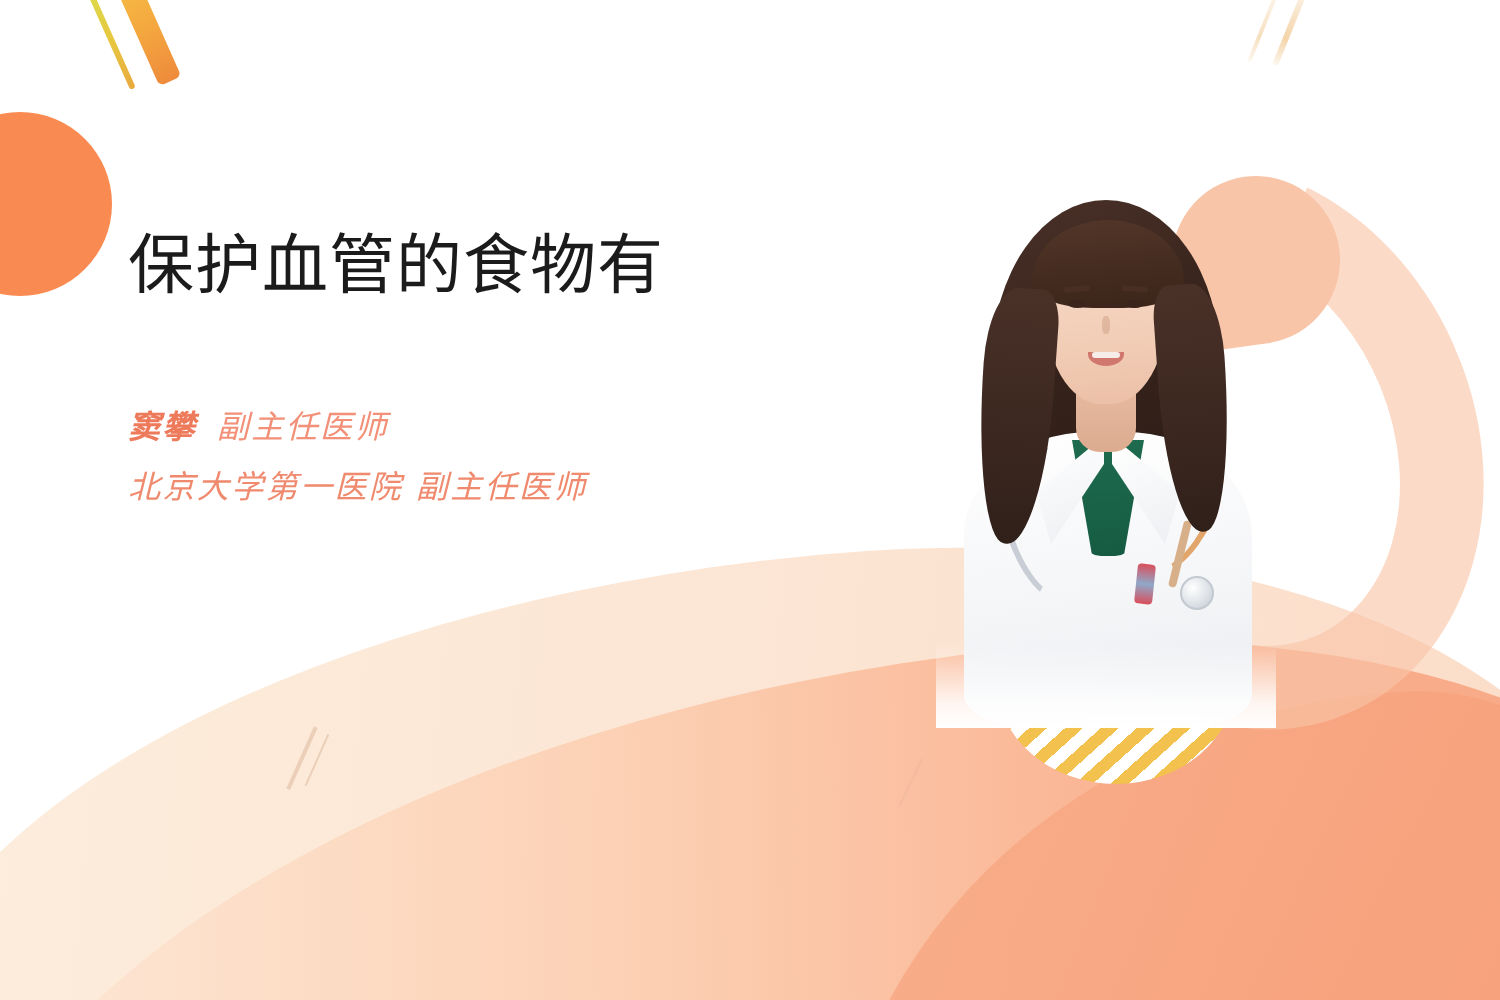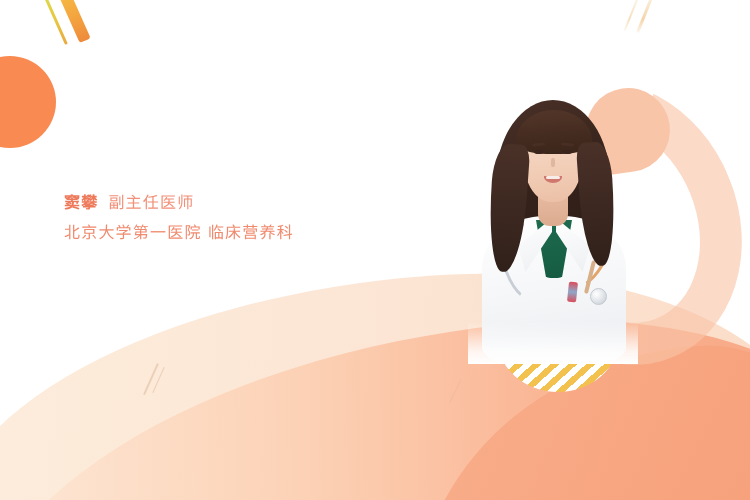--- a/index.html
+++ b/index.html
@@ -324,21 +324,22 @@
   .title {
     margin: 0;
     font-size: 33px;
     line-height: 1.28;
     font-weight: 400;
     color: #1B1B1B;
     letter-spacing: 0.5px;
     font-family: "DejaVu Sans", "Liberation Sans", sans-serif;
   }
   .meta {
-    margin-top: 34px;
+    margin-top: 45px;
+    font-style: italic;
   }
   .meta-line {
     font-size: 16px;
     line-height: 1.85;
     color: #F08A6E;
     letter-spacing: 1.2px;
     font-family: "DejaVu Sans", "Liberation Sans", sans-serif;
     white-space: nowrap;
   }
   .meta-name {
@@ -398,23 +399,23 @@
     <div class="eye r"></div>
     <div class="nose"></div>
     <div class="mouth"></div>
     <div class="mouth-teeth"></div>
     <div class="hair-strand-l"></div>
     <div class="hair-strand-r"></div>
     <div class="doc-fade"></div>
   </div>
 
   <div class="text-block">
-    <h1 class="title"><br></h1>
+    <h1 class="title"><span>保护血管的食物有</span><br></h1>
 
     <div class="meta">
       <div class="meta-line">
         <span class="meta-name">窦攀</span><span class="meta-role">副主任医师</span>
       </div>
-      <div class="meta-line">北京大学第一医院  临床营养科</div>
+      <div class="meta-line">北京大学第一医院  副主任医师</div>
     </div>
   </div>
 
 </div>
 
 </body></html>

